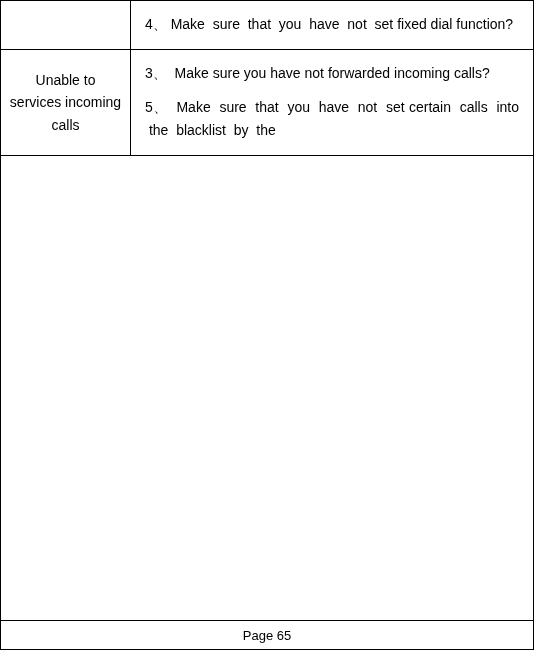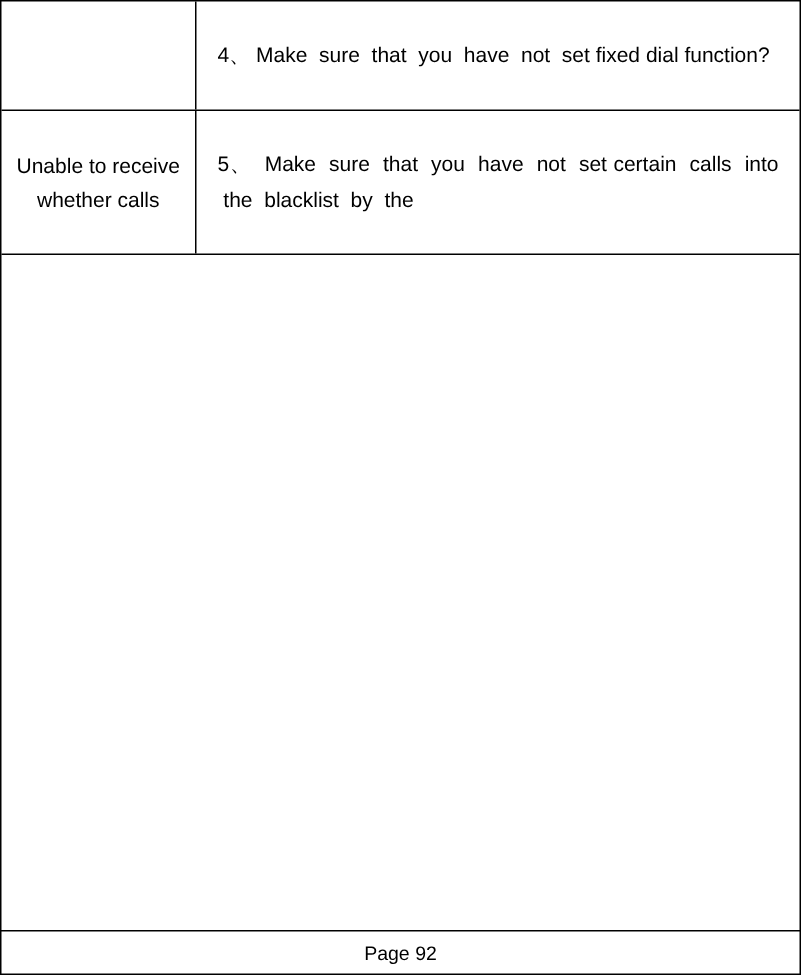--- a/index.html
+++ b/index.html
@@ -32,21 +32,21 @@
       border-right: 1px solid #000;
       padding: 12px 8px;
       display: flex;
       align-items: center;
       justify-content: center;
       text-align: center;
       line-height: 1.6;
     }
     .cell-right {
       flex: 1;
-      padding: 24px 14px;
+      padding: 12px 14px;
       line-height: 1.7;
       text-align: justify;
     }
     .cell-right p {
       margin-bottom: 10px;
     }
     .cell-right p:last-child {
       margin-bottom: 0;
     }
     .page-footer {
@@ -70,22 +70,23 @@
     <div class="cell-left">
       <span></span>
     </div>
     <div class="cell-right">
       <p>4、 Make &nbsp;sure &nbsp;that &nbsp;you &nbsp;have &nbsp;not &nbsp;set fixed dial function?</p>
     </div>
   </div>
 
   <div class="table-row">
     <div class="cell-left">
-      <span>Unable          to receive whether calls</span>
+      <span>Unable          to services incoming calls</span>
     </div>
     <div class="cell-right">
+      <p>3、 &nbsp;Make sure you have not forwarded incoming calls?</p>
       <p>5、 &nbsp;Make &nbsp;sure &nbsp;that &nbsp;you &nbsp;have &nbsp;not &nbsp;set certain &nbsp;calls &nbsp;into &nbsp;the &nbsp;blacklist &nbsp;by &nbsp;the</p>
     </div>
   </div>
 </div>
 <div class="page-footer">
-  <span>Page 92</span>
+  <span>Page 65</span>
 </div>
 
 </body></html>

